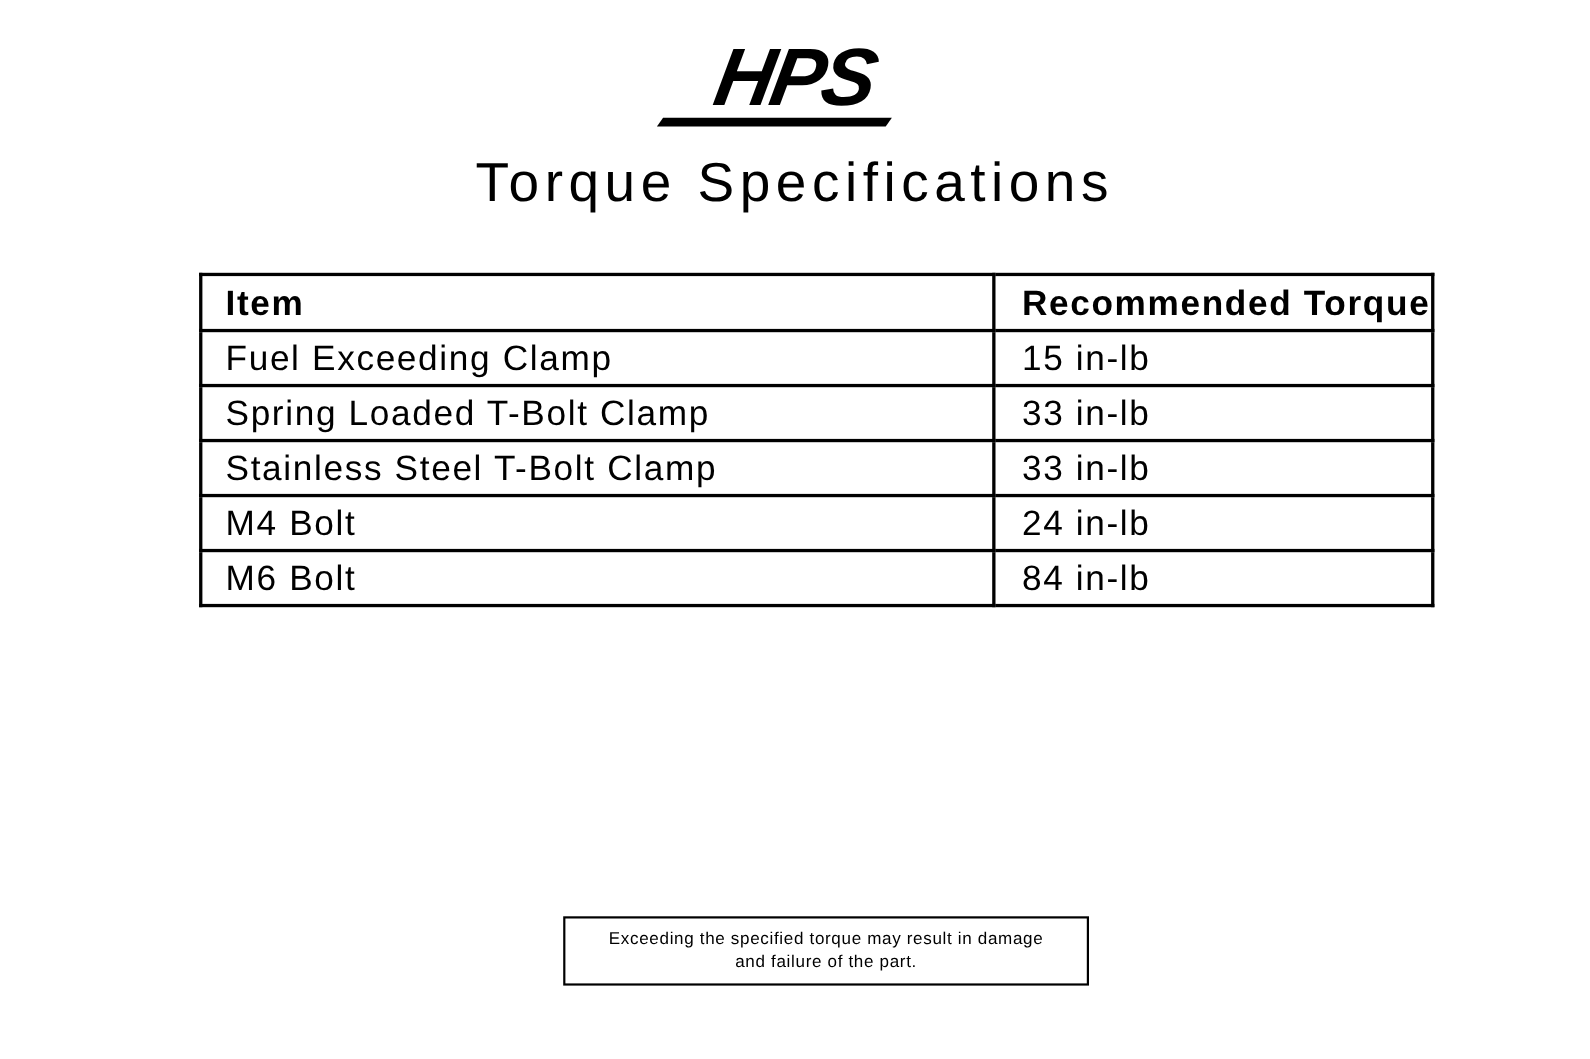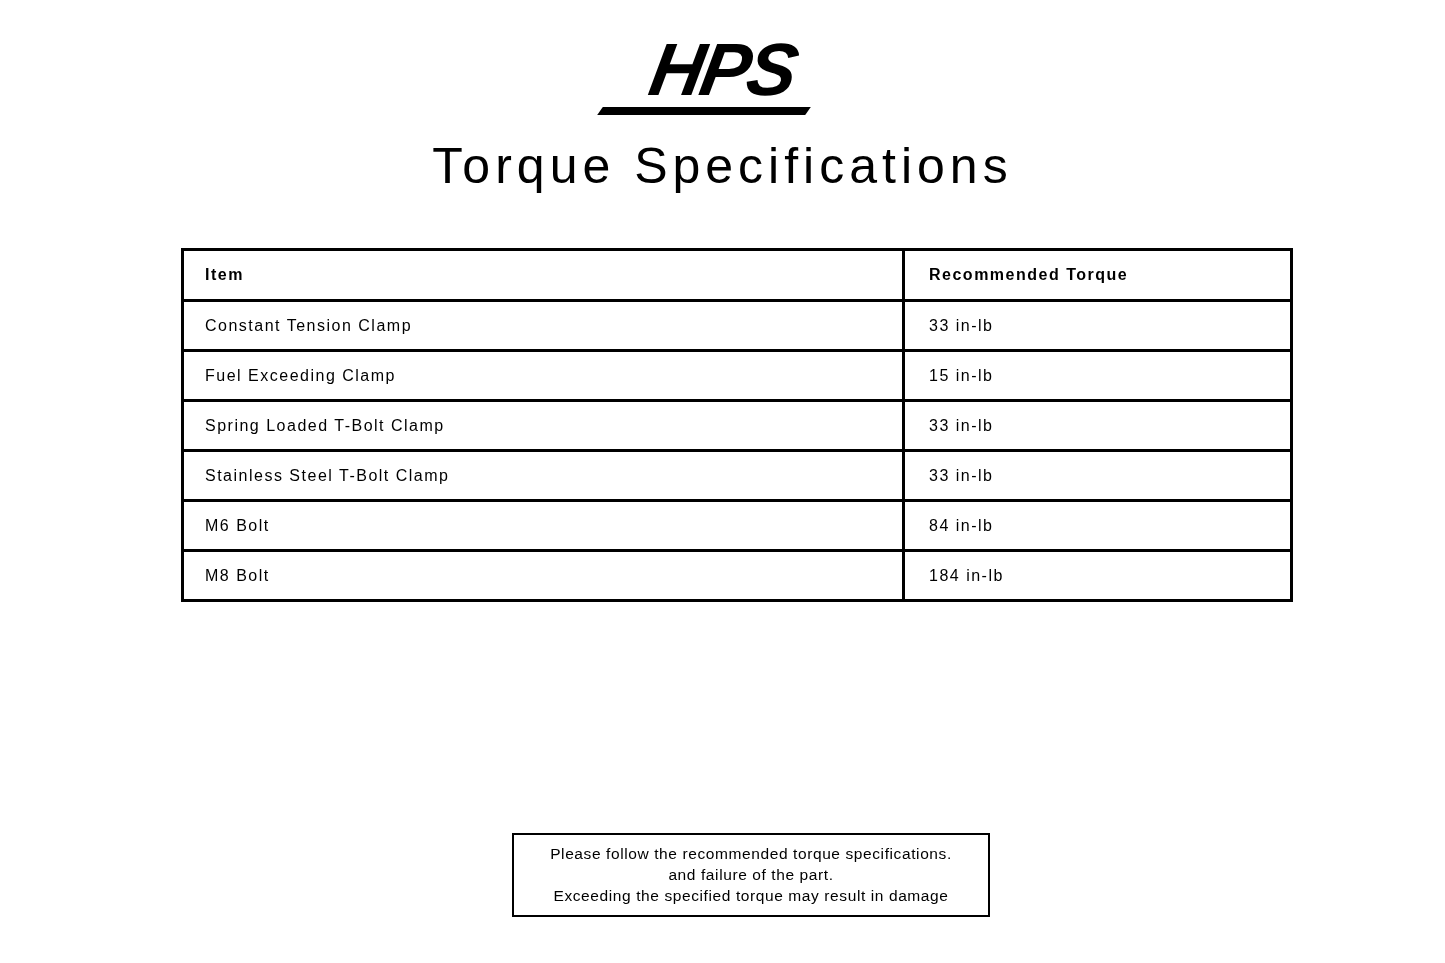--- a/index.html
+++ b/index.html
@@ -59,21 +59,21 @@
   .torque-table {
     position: absolute;
     left: 181px;
     top: 248px;
     border-collapse: collapse;
     table-layout: fixed;
   }
   .torque-table th,
   .torque-table td {
     border: 3px solid #000000;
-    font-size: 16px;
+    font-size: 32px;
     letter-spacing: 1.5px;
     text-align: left;
     vertical-align: middle;
     white-space: nowrap;
     overflow: hidden;
   }
   .torque-table th {
     font-weight: bold;
     height: 46px;
   }
@@ -110,43 +110,38 @@
 
 <table class="torque-table">
   <thead>
     <tr>
       <th class="col-item">Item</th>
       <th class="col-torque">Recommended Torque</th>
     </tr>
   </thead>
   <tbody>
     <tr>
-      <td class="col-item">Constant Tension Clamp</td>
-      <td class="col-torque">33 in-lb</td>
-    </tr>
-    <tr>
       <td class="col-item">Fuel Exceeding Clamp</td>
       <td class="col-torque">15 in-lb</td>
     </tr>
     <tr>
       <td class="col-item">Spring Loaded T-Bolt Clamp</td>
       <td class="col-torque">33 in-lb</td>
     </tr>
     <tr>
       <td class="col-item">Stainless Steel T-Bolt Clamp</td>
       <td class="col-torque">33 in-lb</td>
     </tr>
     <tr>
+      <td class="col-item">M4 Bolt</td>
+      <td class="col-torque">24 in-lb</td>
+    </tr>
+    <tr>
       <td class="col-item">M6 Bolt</td>
       <td class="col-torque">84 in-lb</td>
-    </tr>
-    <tr>
-      <td class="col-item">M8 Bolt</td>
-      <td class="col-torque">184 in-lb</td>
     </tr>
   </tbody>
 </table>
 
 <div class="note-box">
-  <div>Please follow the recommended torque specifications.</div>
+  <div>Exceeding the specified torque may result in damage</div>
   <div>and failure of the part.</div>
-  <div>Exceeding the specified torque may result in damage</div>
 </div>
 
 </body></html>

